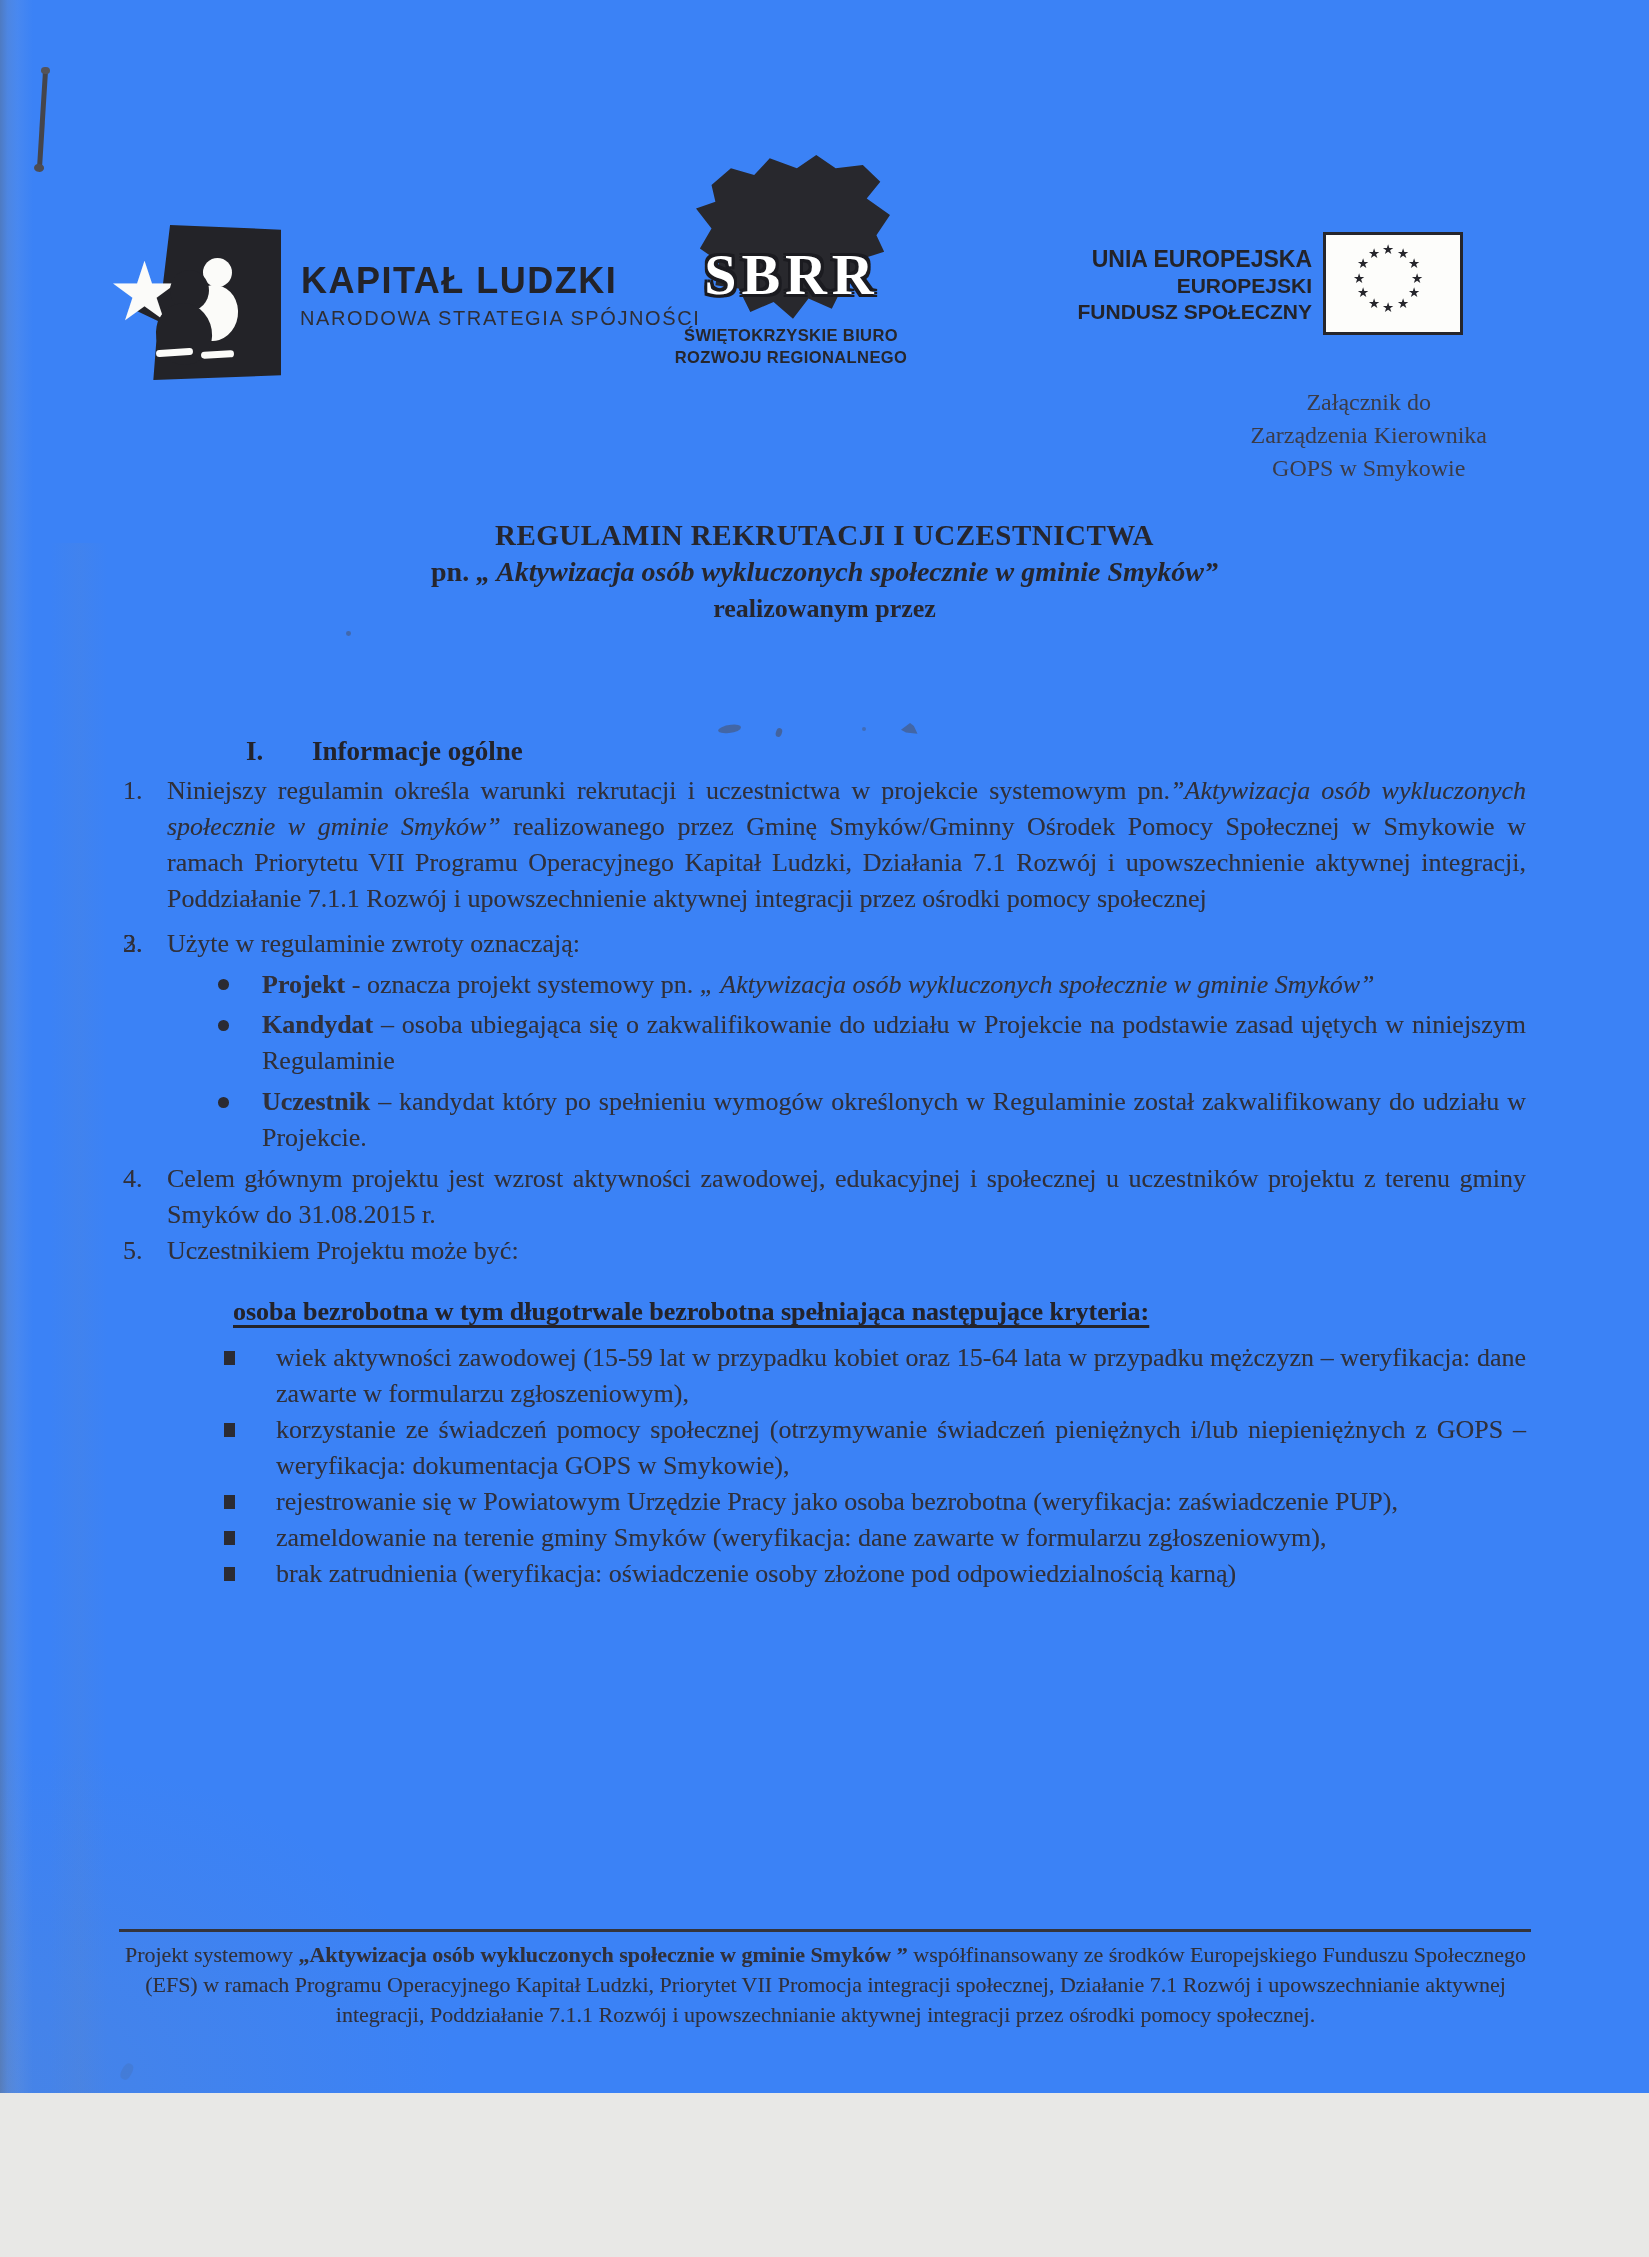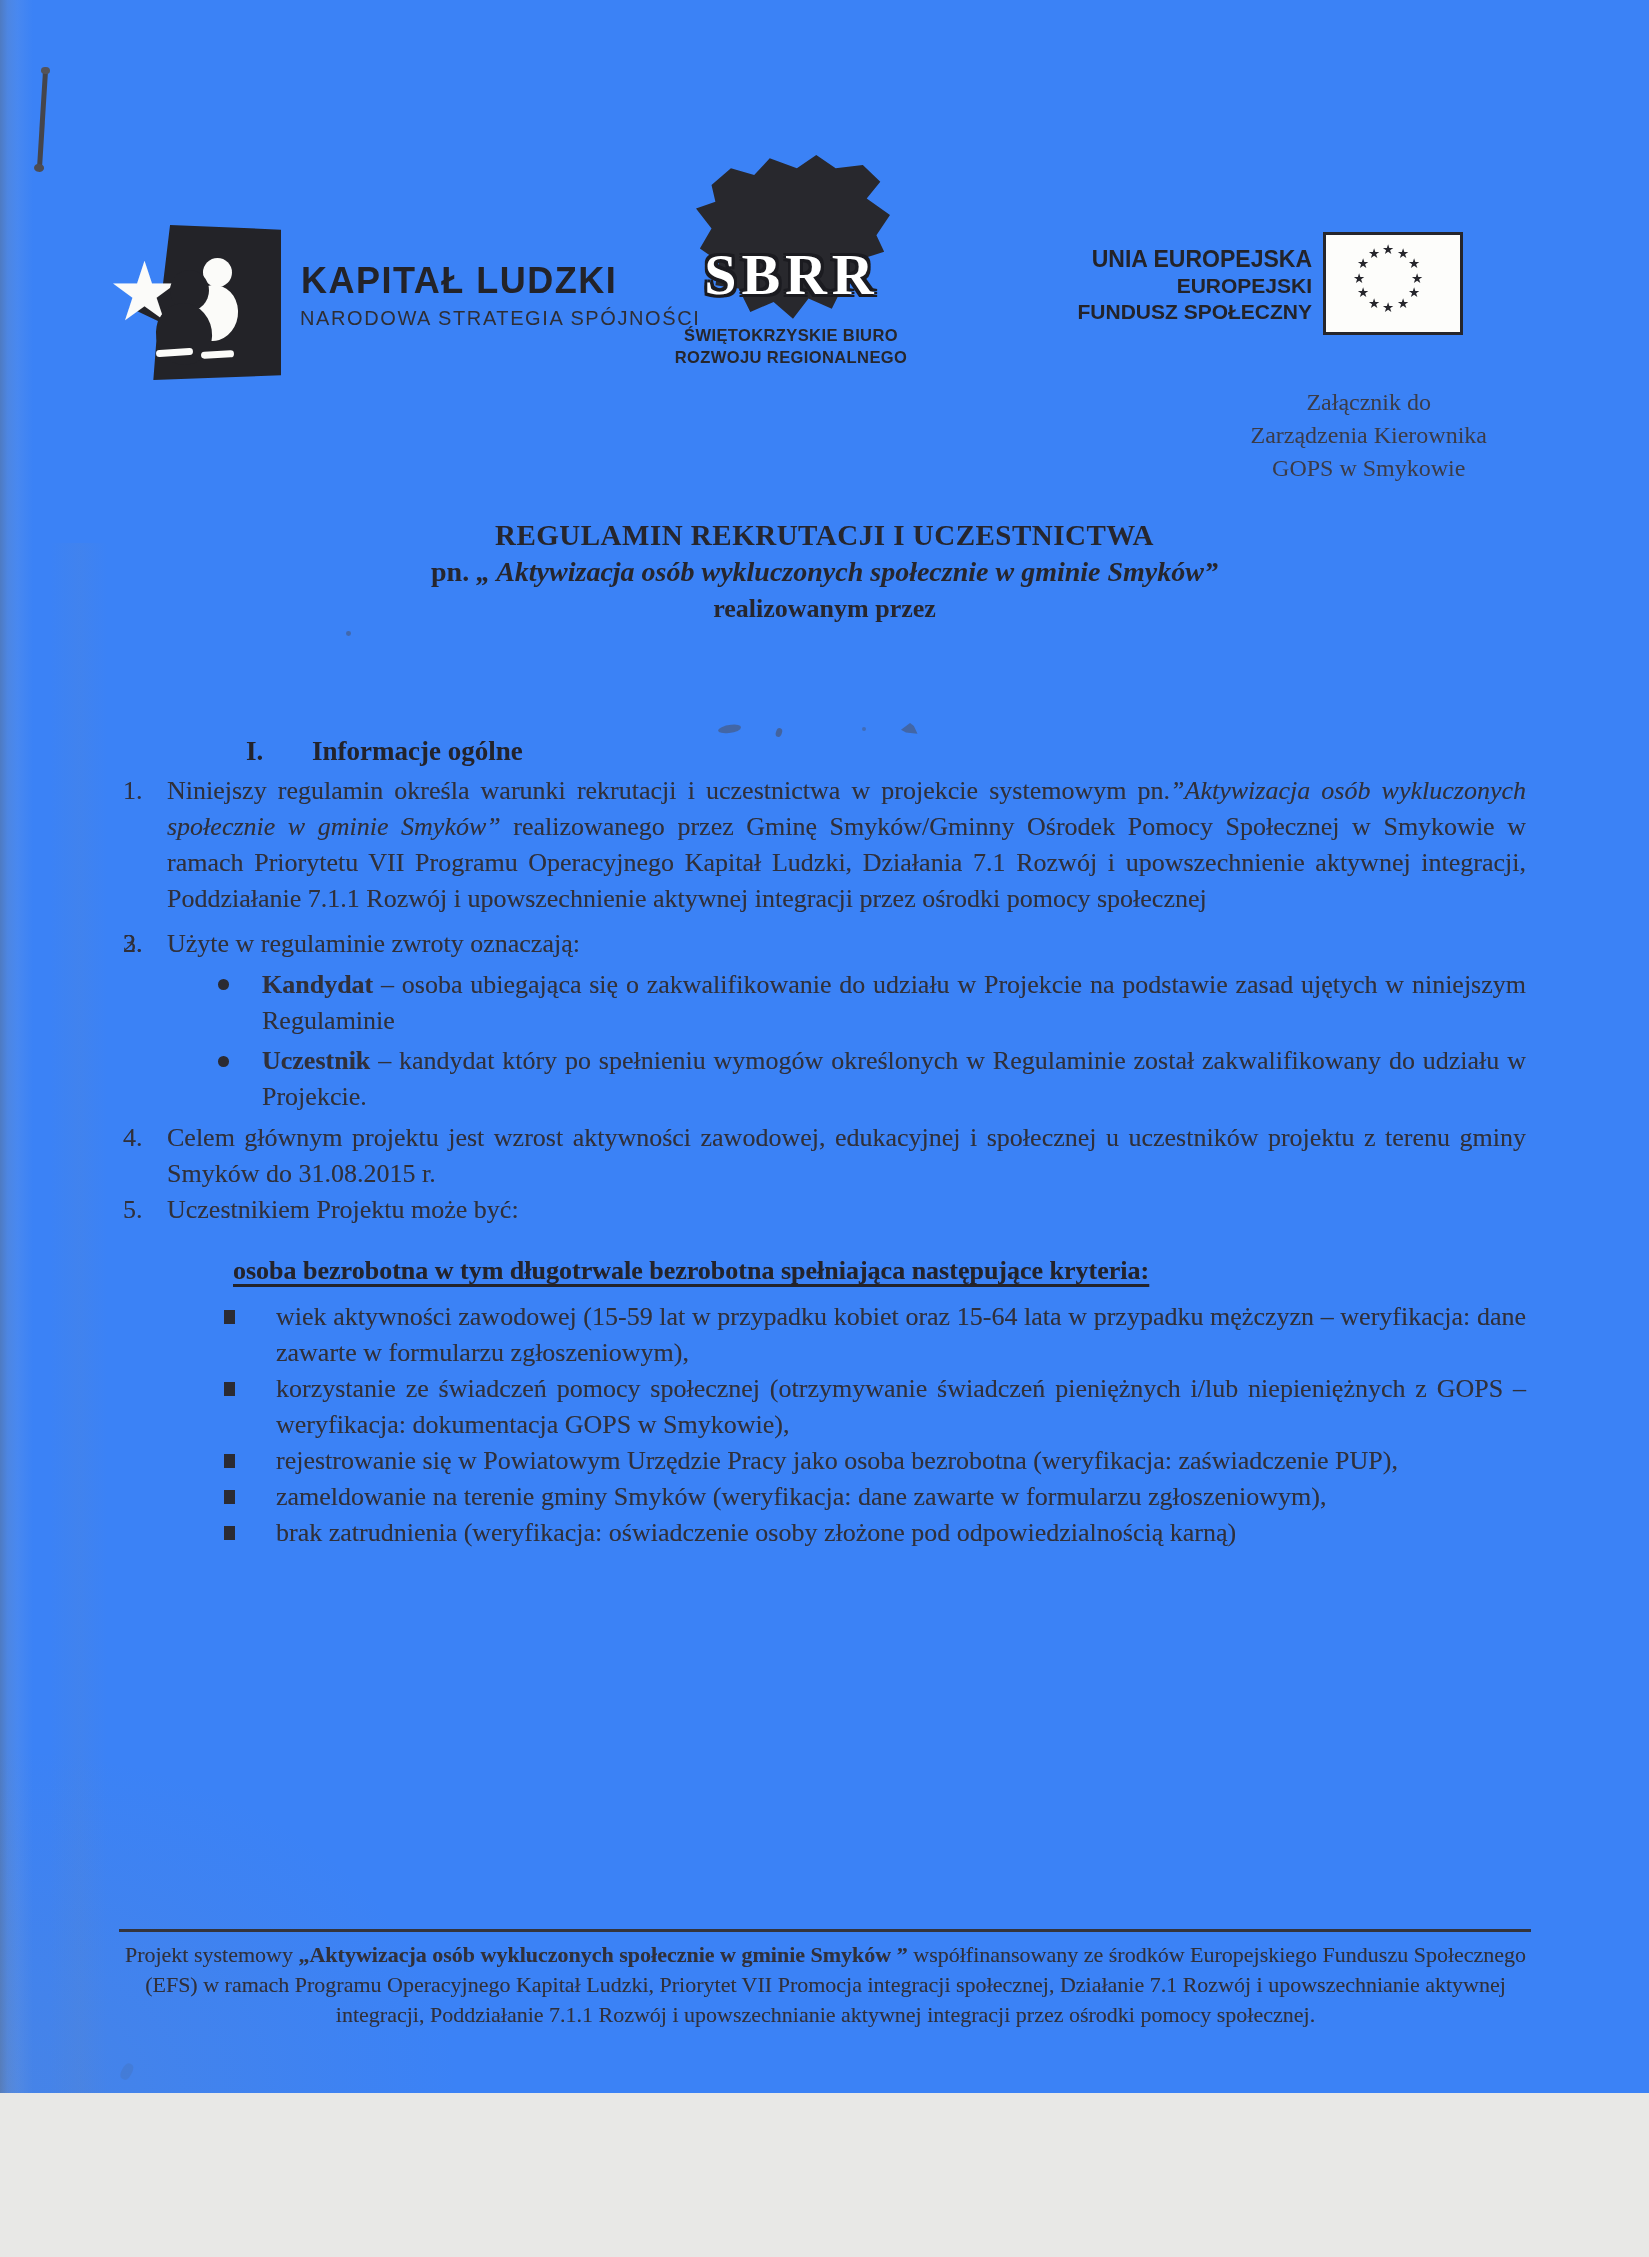--- a/index.html
+++ b/index.html
@@ -172,20 +172,23 @@
 
     <div class="li m2">
       <span class="num">2.</span>
     </div>
 
     <div class="li m3">
       <span class="num">3.</span><span>Użyte w regulaminie zwroty oznaczają:</span>
     </div>
 
 
+    <div class="bullet">
+      <span class="dot"></span><span class="b">Projekt</span><span> - </span><span>oznacza projekt systemowy pn. </span><span class="i">„ Aktywizacja osób wykluczonych społecznie w gminie Smyków”</span>
+    </div>
 
     <div class="bullet">
       <span class="dot"></span><span class="b">Kandydat</span><span> – </span><span>osoba ubiegająca się o zakwalifikowanie do udziału w Projekcie na podstawie zasad ujętych w niniejszym Regulaminie</span>
     </div>
 
     <div class="bullet">
       <span class="dot"></span><span class="b">Uczestnik</span><span> – </span><span>kandydat który po spełnieniu wymogów określonych w Regulaminie został zakwalifikowany do udziału w Projekcie.</span>
     </div>
 
     <div class="li m4">

